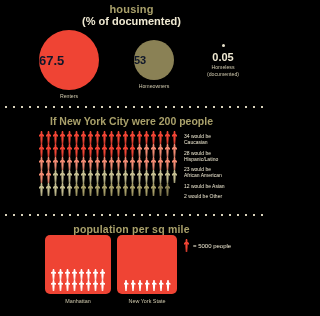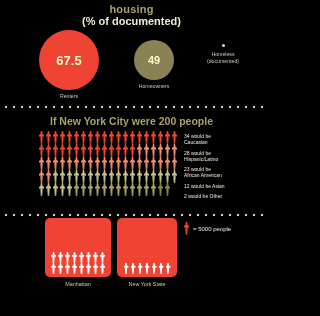--- a/index.html
+++ b/index.html
@@ -24,22 +24,22 @@
   #housing-subtitle{
     color:#efe9d2;font-size:11px;font-weight:bold;
     text-align:center;line-height:13px;
   }
   .circles-row{
     position:relative;height:72px;margin-top:2px;
   }
   .circ-group{position:absolute;text-align:center;}
   .circ{
     border-radius:50%;
-    display:flex;align-items:center;justify-content:center;
-    color:#fef9c3;font-weight:bold;
+    display:flex;align-items:center;
+    color:#0f172a;font-weight:bold;
     margin:0 auto;
   }
   #renters-group{left:23px;top:0;width:92px;}
   #renters-circle{width:60px;height:60px;background:#ef4434;font-size:13px;}
   #homeowners-group{left:118px;top:10px;width:72px;}
   #homeowners-circle{width:40px;height:40px;background:#8a8155;font-size:11px;}
   #homeless-group{left:192px;top:14px;width:62px;}
   #homeless-circle{width:3px;height:3px;background:#e8e2cc;margin-bottom:4px;}
   .circ-value-outside{color:#efe9d2;font-weight:bold;font-size:11px;line-height:12px;}
   .circ-label{
@@ -134,27 +134,28 @@
 
     <div class="circ-group" id="renters-group">
       <div class="circ" id="renters-circle">
         <span>67.5</span>
       </div>
       <div class="circ-label">Renters</div>
     </div>
 
     <div class="circ-group" id="homeowners-group">
       <div class="circ" id="homeowners-circle">
-        <span>49</span>
+        <span>53</span>
       </div>
       <div class="circ-label">Homeowners</div>
     </div>
 
     <div class="circ-group" id="homeless-group">
       <div class="circ" id="homeless-circle"></div>
+      <div class="circ-value-outside">0.05</div>
       <div class="circ-label">
         <span>Homeless</span><br>
         <span>(documented)</span>
       </div>
     </div>
 
   </div>
 </div>
 
 <div class="dots"></div>
@@ -467,20 +468,21 @@
         <div class="legend-line"><span>23 would be</span><br><span>African American</span></div>
         <div class="legend-line"><span>12 would be Asian</span></div>
         <div class="legend-line"><span>2 would be Other</span></div>
       </div>
   </div>
 </div>
 
 <div class="dots"></div>
 
 <div class="panel" id="density-section">
+  <div class="sec-title" id="density-title">population per sq mile</div>
   <div class="density-body">
 
     <div class="density-group" id="manhattan-group">
       <div class="density-box" id="manhattan-box">
           <div class="d-row">
             <span class="d-figure">
               <i></i>
             </span>
             <span class="d-figure">
               <i></i>

